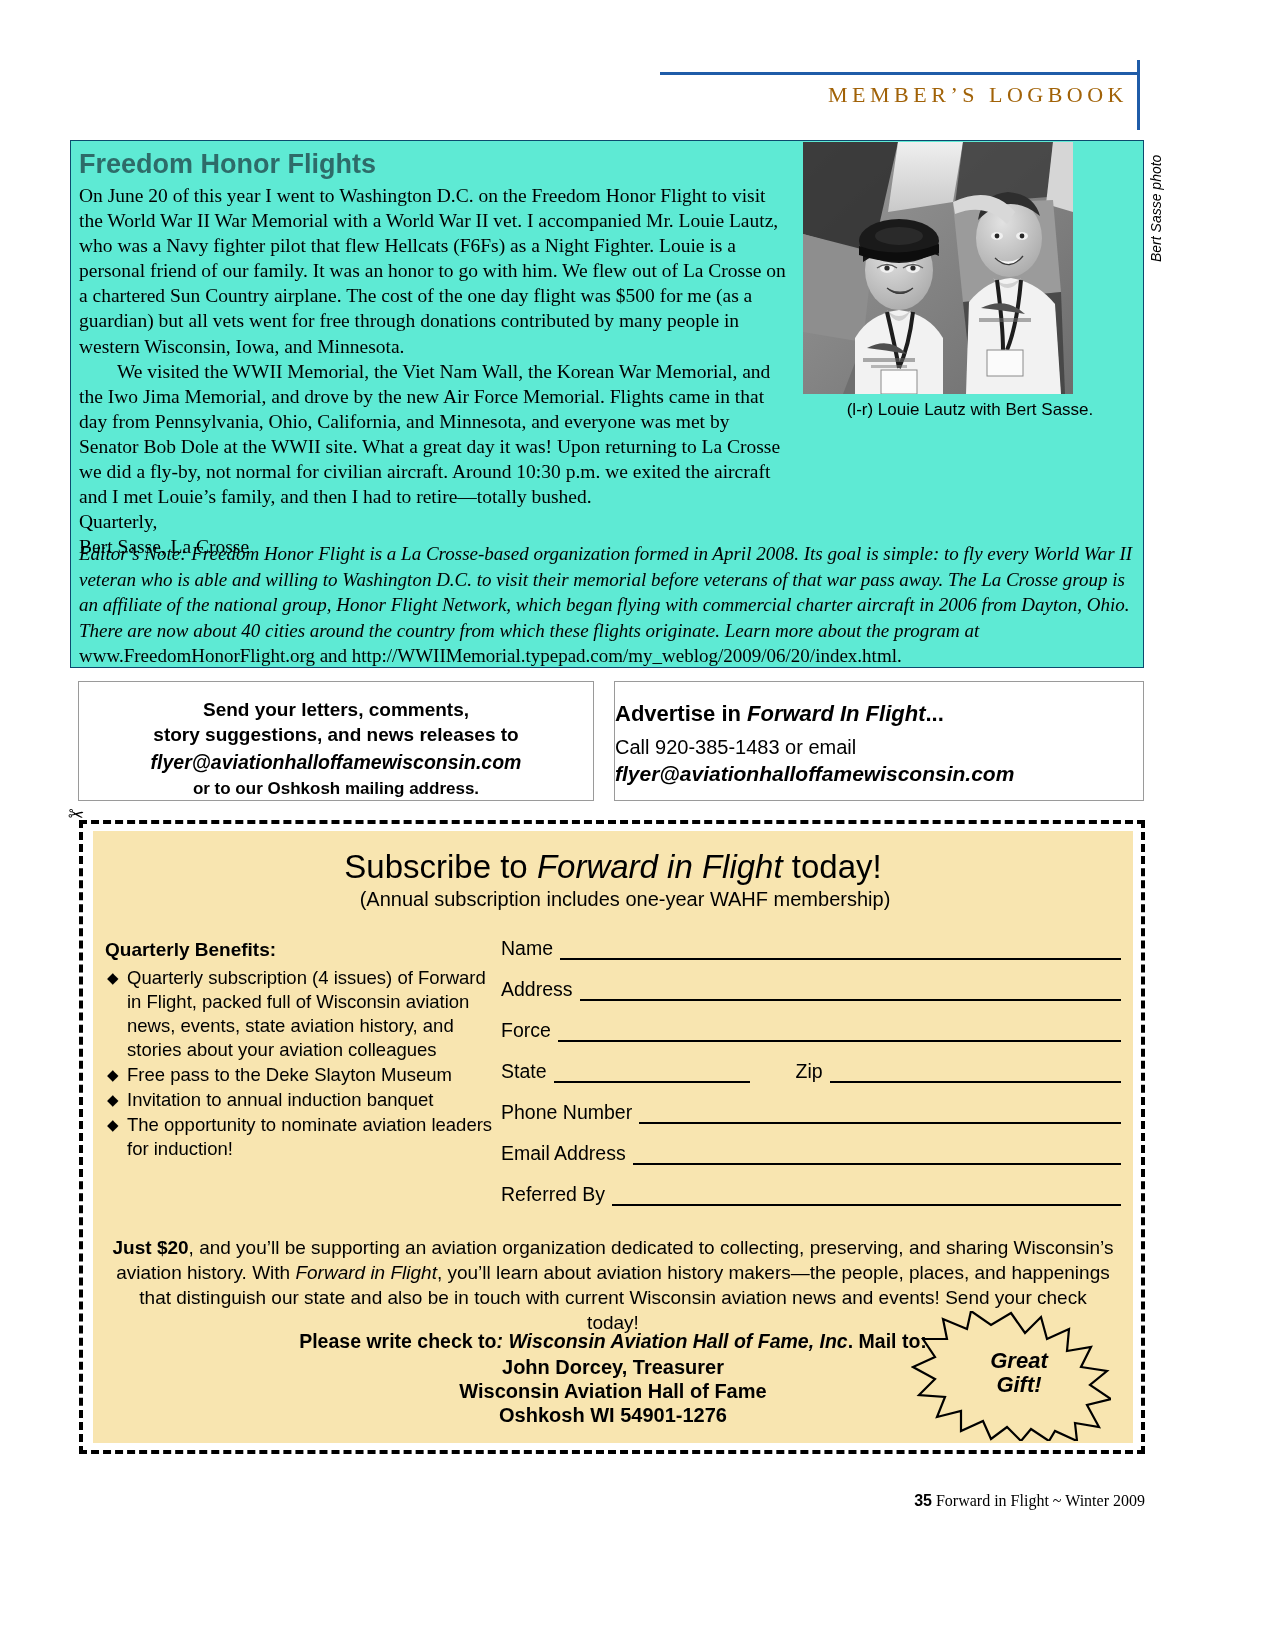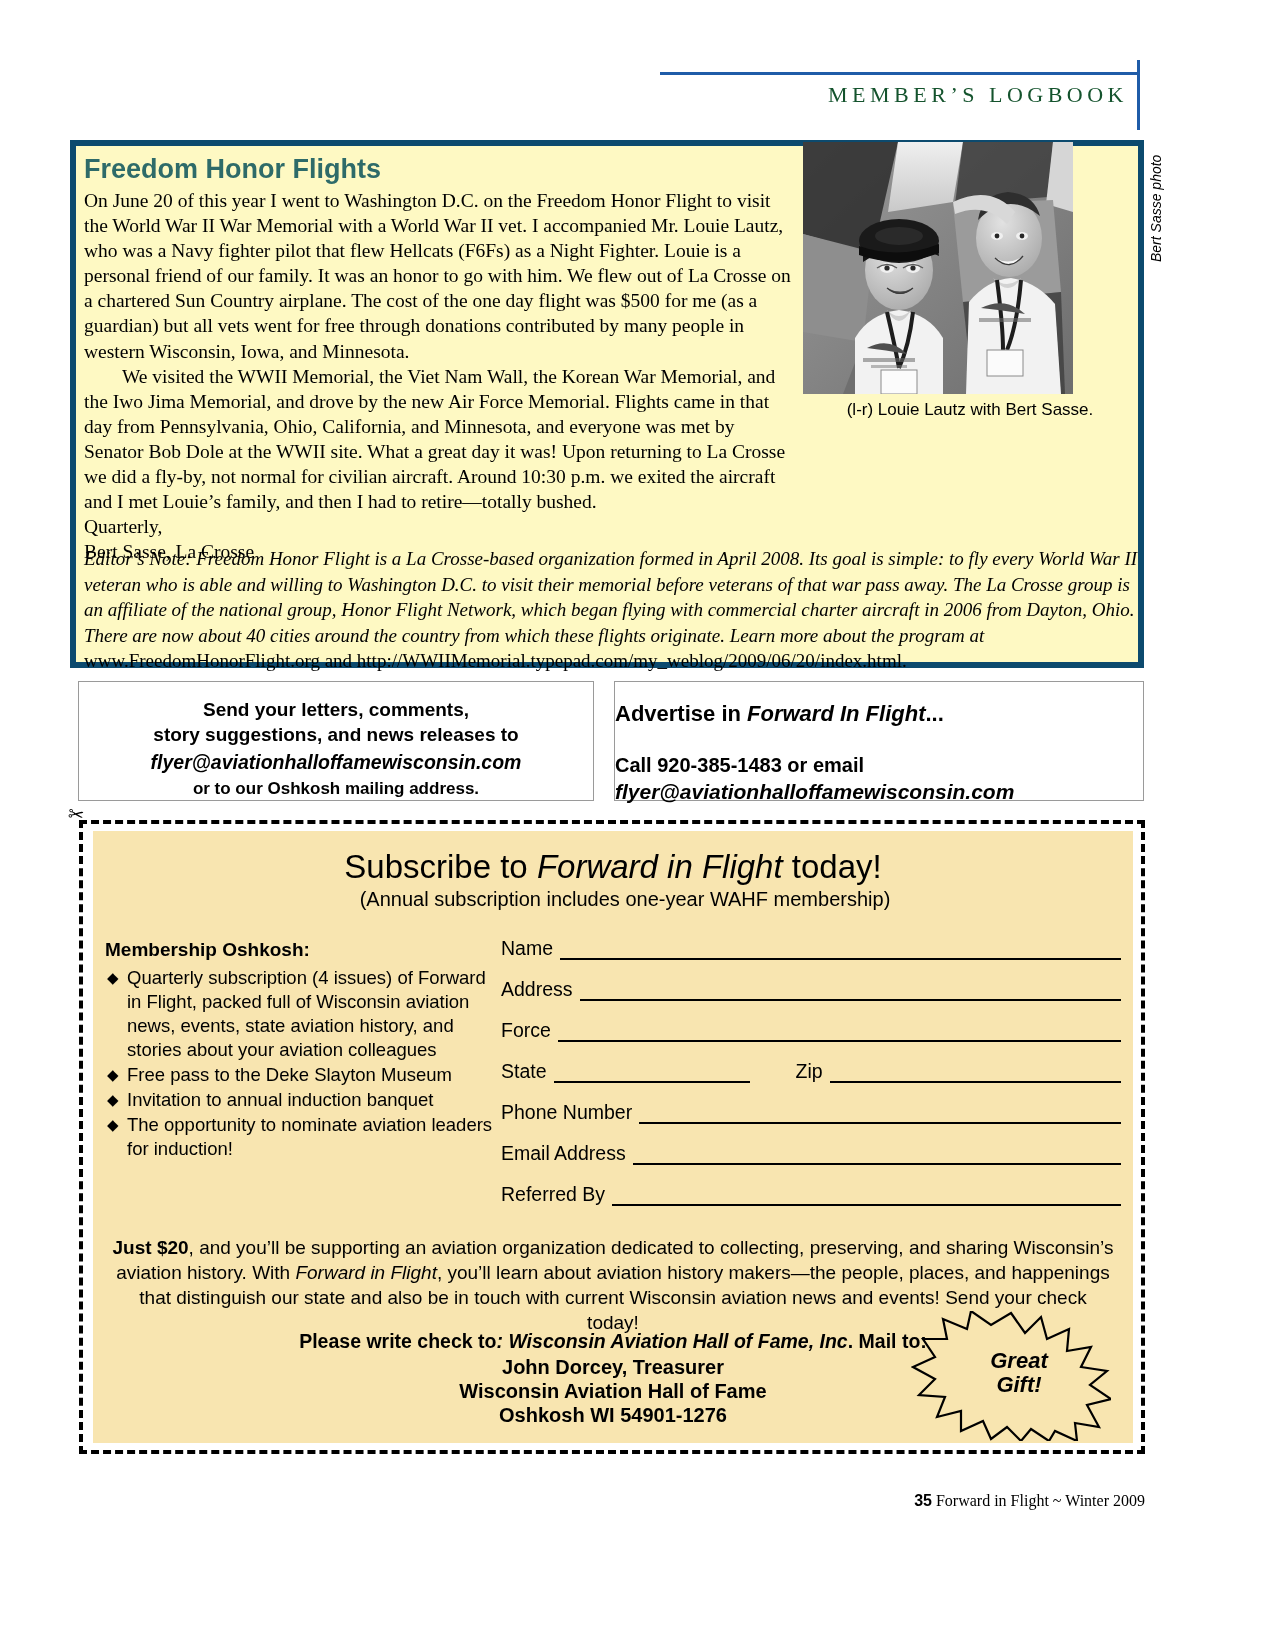--- a/index.html
+++ b/index.html
@@ -21,30 +21,30 @@
   }
   .header .vline {
     position:absolute; left:477px; top:0px; width:3px; height:70px;
     background:#1f5ca8;
   }
   .header .htitle {
     position:absolute; left:0; top:22px; width:468px;
     text-align:right;
     font-family:"Liberation Serif", serif;
     font-size:22px; letter-spacing:4.5px;
-    color:#14532d;
+    color:#a16207;
     white-space:nowrap;
   }
 
   
   .article-box {
     position:absolute; left:70px; top:140px; width:1074px; height:528px;
-    border:6px solid #0c4a6e;
+    border:1px solid #0c4a6e;
     box-sizing:border-box;
-    background:#fef9c3;
+    background:#5eead4;
   }
   .article-title {
     position:absolute; left:8px; top:8px;
     font-family:"Liberation Sans", sans-serif;
     font-weight:bold; font-size:27px; color:#2e6b69;
   }
   .article-body {
     position:absolute; left:8px; top:42px; width:714px;
     font-family:"Liberation Serif", serif;
     font-size:19.5px; line-height:25.1px;
@@ -100,21 +100,21 @@
     position:absolute; left:614px; top:681px; width:530px; height:120px;
     border:1px solid #9a9a9a; box-sizing:border-box;
     font-family:"Liberation Sans", sans-serif;
   }
   .bl1 { margin-top:15px; font-weight:bold; font-size:19px; line-height:25px; }
   .bl2 { margin-top:4px; font-weight:bold; font-style:italic; font-size:19.5px; }
   .bl3 { margin-top:5px; font-weight:bold; font-size:17px; }
 
   .ad1 { margin-top:19px; font-weight:bold; font-size:22px; }
   .ad1 i { font-style:italic; }
-  .ad2 { margin-top:27px; font-weight:bold; font-size:20px; }
+  .ad2 { margin-top:9px; font-weight:normal; font-size:20px; }
   .ad3 { margin-top:3px; font-weight:bold; font-style:italic; font-size:21px; }
 
   
   .coupon-dash {
     position:absolute; left:79px; top:820px; width:1066px; height:634px;
     border:4px dashed #000;
     box-sizing:border-box;
   }
   .coupon-fill {
     position:absolute; left:93px; top:831px; width:1040px; height:612px;
@@ -329,21 +329,21 @@
   <div class="coupon-dash"></div>
   <div class="scissors">✂</div>
 
   <div class="coupon-inner">
     <div class="coupon-h1">
       <span>Subscribe to </span><i>Forward in Flight</i><span> today!</span>
     </div>
     <div class="coupon-h2">(Annual subscription includes one-year WAHF membership)</div>
 
     <div class="benefits">
-      <h4>Membership Oshkosh:</h4>
+      <h4>Quarterly Benefits:</h4>
       <ul>
         <li>
           <span class="dia">◆</span>
           <span>Quarterly subscription (4 issues) of Forward in Flight, packed full of Wisconsin aviation news, events, state aviation history, and stories about your aviation colleagues</span>
         </li>
         <li>
           <span class="dia">◆</span>
           <span>Free pass to the Deke Slayton Museum</span>
         </li>
         <li>

